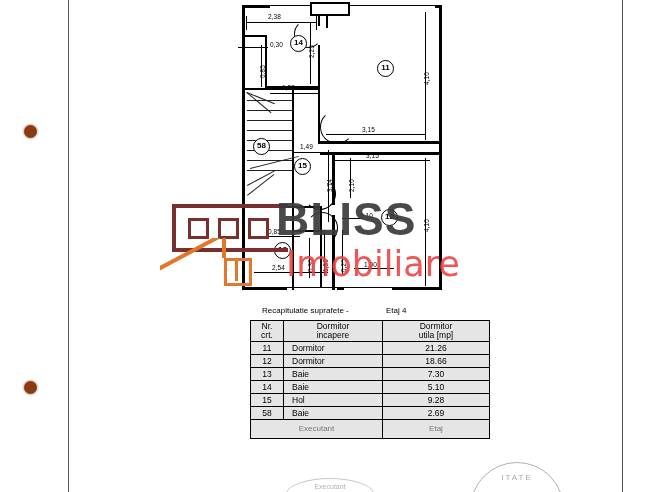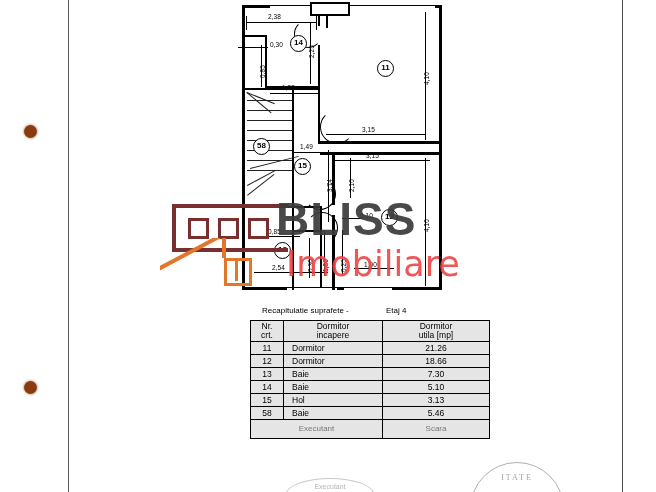--- a/index.html
+++ b/index.html
@@ -81,21 +81,21 @@
   tr.foot td{height:16px;}
   tr.foot td.fl{width:100px;text-align:center;font-size:8px;color:#777;}
 
   
   #stamp{
     position:absolute;left:470px;top:462px;width:92px;height:92px;
     border:1.5px solid #6e6e6e;border-radius:50%;opacity:.55;
   }
   #stamp span{
     position:absolute;left:0;top:10px;width:92px;text-align:center;
-    font-size:8px;letter-spacing:2px;color:#5a5a5a;font-family:Liberation Serif, serif;
+    font-size:8px;letter-spacing:2px;color:#5a5a5a;
   }
   #stamp-foot{
     position:absolute;left:286px;top:478px;width:86px;height:30px;
     border:1px solid #888;border-radius:50% 50% 40% 40%;opacity:.45;
   }
   #stamp-foot span{position:absolute;left:0;top:4px;width:86px;text-align:center;font-size:7px;color:#555;}
 </style>
 </head>
 <body>
 
@@ -293,30 +293,30 @@
           <td class="area">7.30</td>
         </tr>
         <tr>
           <td class="num">14</td>
           <td class="name">Baie</td>
           <td class="area">5.10</td>
         </tr>
         <tr>
           <td class="num">15</td>
           <td class="name">Hol</td>
-          <td class="area">3.13</td>
+          <td class="area">9.28</td>
         </tr>
         <tr>
           <td class="num">58</td>
           <td class="name">Baie</td>
-          <td class="area">5.46</td>
+          <td class="area">2.69</td>
         </tr>
         <tr class="foot">
           <td class="fl" colspan="2">Executant</td>
-          <td class="fl">Scara</td>
+          <td class="fl">Etaj</td>
         </tr>
       </tbody>
     </table>
   </div>
 
   <div id="stamp">
     <span>ITATE</span>
   </div>
   <div id="stamp-foot">
     <span>Executant</span>

